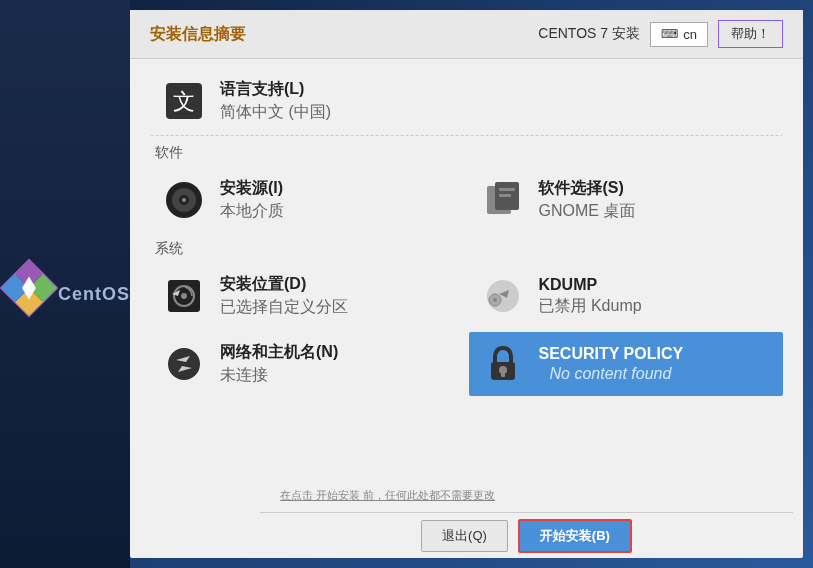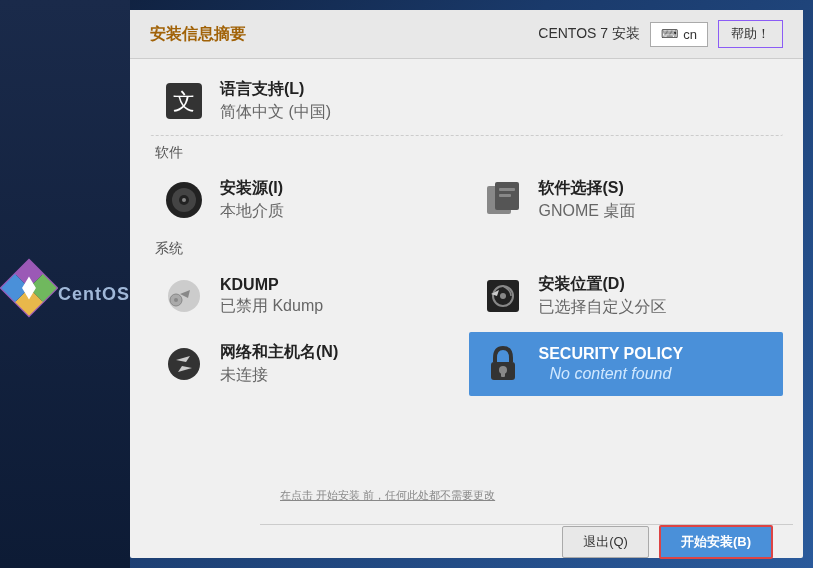--- a/index.html
+++ b/index.html
@@ -169,26 +169,26 @@
       font-size: 16px;
       color: #666;
       margin-top: 2px;
     }
 
     .footer-bar {
       position: absolute;
       bottom: 0;
       left: 130px;
       right: 10px;
-      height: 34px;
+      height: 46px;
       background: #f0f0f0;
       border-top: 1px solid #ccc;
       display: flex;
       align-items: center;
-      justify-content: flex-end;
+      justify-content: center;
       padding: 0 20px;
       gap: 10px;
     }
 
     .footer-hint {
       position: absolute;
       bottom: 55px;
       left: 130px;
       right: 18px;
       padding: 0 20px;
@@ -315,52 +315,52 @@
         </div>
       </div>
     </div>
 
     <div class="section-label">系统</div>
     <div class="items-grid">
 
       <div class="item-card">
         <div class="icon-box">
           <svg width="44" height="44" viewBox="0 0 44 44">
+            <rect x="6" y="6" width="32" height="32" rx="3" fill="#222"></rect>
+            <circle cx="22" cy="22" r="10" fill="none" stroke="#888" stroke-width="2"></circle>
+            <circle cx="22" cy="22" r="3" fill="#888"></circle>
+            <path d="M22 12 Q30 16 30 22" stroke="#888" stroke-width="1.5" fill="none"></path>
+
+            <path d="M10 20 L18 16 L16 22 Z" fill="#ccc"></path>
+          </svg>
+        </div>
+        <div class="item-text">
+          <div class="item-title">安装位置(D)</div>
+          <div class="item-subtitle">已选择自定义分区</div>
+        </div>
+      </div>
+
+      <div class="item-card">
+        <div class="icon-box">
+          <svg width="44" height="44" viewBox="0 0 44 44">
             <circle cx="22" cy="22" r="16" fill="#ccc"></circle>
             <circle cx="14" cy="26" r="6" fill="#aaa" stroke="#888" stroke-width="1"></circle>
             <circle cx="14" cy="26" r="2" fill="#888"></circle>
             <path d="M18 20 L28 16 L26 24 Z" fill="#888"></path>
           </svg>
         </div>
         <div class="item-text">
           <div class="item-title">KDUMP</div>
           <div class="item-subtitle">已禁用 Kdump</div>
         </div>
       </div>
 
       <div class="item-card">
         <div class="icon-box">
           <svg width="44" height="44" viewBox="0 0 44 44">
-            <rect x="6" y="6" width="32" height="32" rx="3" fill="#222"></rect>
-            <circle cx="22" cy="22" r="10" fill="none" stroke="#888" stroke-width="2"></circle>
-            <circle cx="22" cy="22" r="3" fill="#888"></circle>
-            <path d="M22 12 Q30 16 30 22" stroke="#888" stroke-width="1.5" fill="none"></path>
-
-            <path d="M10 20 L18 16 L16 22 Z" fill="#ccc"></path>
-          </svg>
-        </div>
-        <div class="item-text">
-          <div class="item-title">安装位置(D)</div>
-          <div class="item-subtitle">已选择自定义分区</div>
-        </div>
-      </div>
-
-      <div class="item-card">
-        <div class="icon-box">
-          <svg width="44" height="44" viewBox="0 0 44 44">
             <circle cx="22" cy="22" r="16" fill="#333"></circle>
 
             <path d="M14 18 L28 14 L24 20 Z" fill="#ccc"></path>
             <path d="M30 26 L16 30 L20 24 Z" fill="#ccc"></path>
           </svg>
         </div>
         <div class="item-text">
           <div class="item-title">网络和主机名(N)</div>
           <div class="item-subtitle">未连接</div>
         </div>

